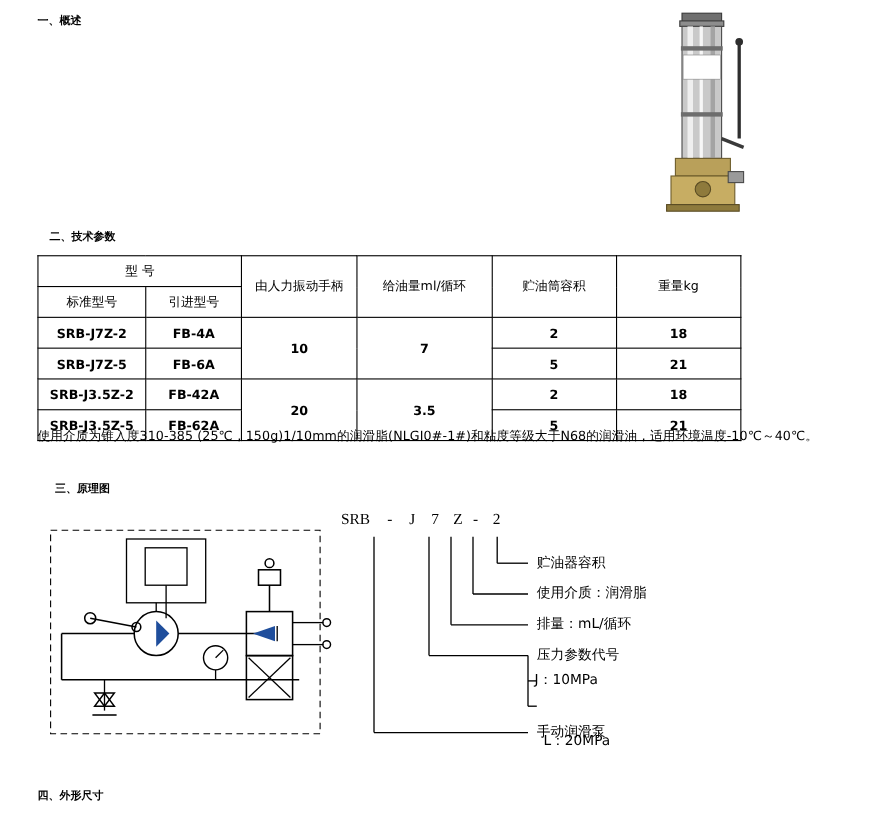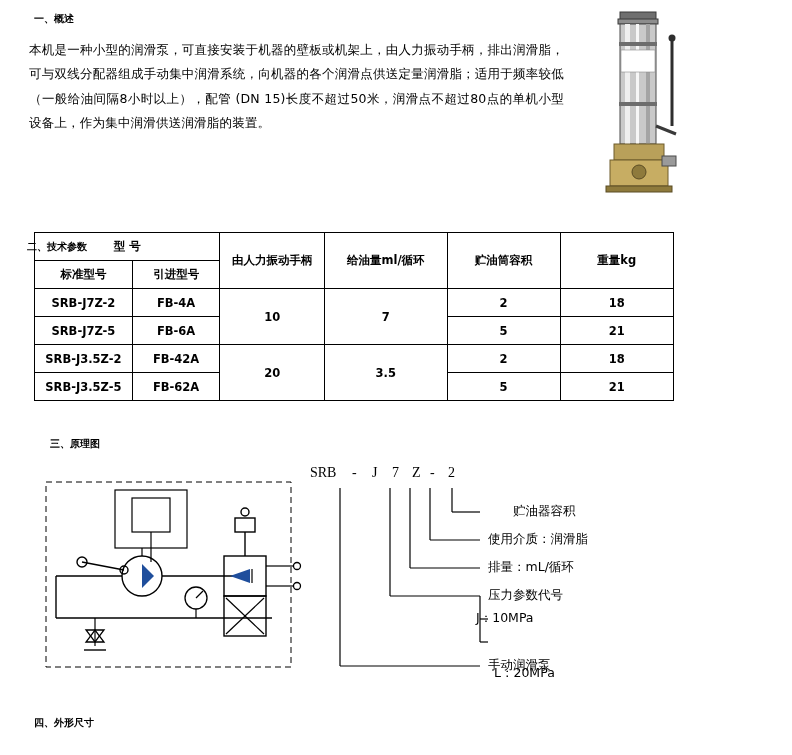--- a/index.html
+++ b/index.html
@@ -28,35 +28,35 @@
   }
 
   
   #sec1-title{left:34px;top:12px;}
   #sec1-body{left:29px;top:38px;width:535px;}
 
   
   #pump{position:absolute;left:592px;top:6px;width:110px;height:190px;}
 
   
-  #sec2-title{left:27px;top:208px;margin-top:32px;}
+  #sec2-title{left:45px;top:208px;}
   table.spec{
     position:absolute;left:34px;top:232px;
     border-collapse:collapse;
     font-size:11.5px;
     width:640px;
   }
   table.spec td,table.spec th{
     border:1px solid #000;
     text-align:center;
     font-weight:bold;
     height:27px;
     padding:0 4px;
   }
-  table.spec th{font-weight:bold;}
+  table.spec th{font-weight:normal;}
   #spec-note{
     position:absolute;left:34px;top:389px;
     font-size:11.5px;
     letter-spacing:0.1px;
   }
 
   
   #sec3-title{left:50px;top:437px;}
 
   #diagram-wrap{position:absolute;left:20px;top:470px;width:760px;height:220px;}
@@ -76,21 +76,20 @@
 
   
   #sec4-title{left:34px;top:716px;text-align:center;}
 </style>
 </head>
 <body>
 
 <div class="page">
 
   <h2 class="section" id="sec1-title">一、概述</h2>
-  <div class="para" id="sec1-body">本机是一种小型的润滑泵，可直接安装于机器的壁板或机架上，由人力振动手柄，排出润滑脂，可与双线分配器组成手动集中润滑系统，向机器的各个润滑点供送定量润滑脂；适用于频率较低（一般给油间隔8小时以上），配管 (DN 15)长度不超过50米，润滑点不超过80点的单机小型设备上，作为集中润滑供送润滑脂的装置。</div>
 
   <svg id="pump" viewBox="0 0 110 190">
 
     <rect x="28" y="6" width="36" height="8" fill="#6f6f6f" stroke="#3a3a3a" stroke-width="1"></rect>
     <rect x="26" y="13" width="40" height="5" fill="#8d8d8d" stroke="#3a3a3a" stroke-width="1"></rect>
 
     <rect x="28" y="18" width="36" height="120" fill="#c9c9c9" stroke="#4a4a4a" stroke-width="1"></rect>
     <rect x="33" y="18" width="5" height="120" fill="#efefef"></rect>
     <rect x="44" y="18" width="3" height="120" fill="#f7f7f7"></rect>
     <rect x="54" y="18" width="4" height="120" fill="#a4a4a4"></rect>
@@ -151,20 +150,21 @@
       </tr>
       <tr>
         <td>SRB-J3.5Z-5</td>
         <td>FB-62A</td>
         <td>5</td>
         <td>21</td>
       </tr>
     </tbody>
   </table>
 
+  <div id="spec-note">使用介质为锥入度310-385 (25℃，150g)1/10mm的润滑脂(NLGI0#-1#)和粘度等级大于N68的润滑油，适用环境温度-10℃～40℃。</div>
 
   <h2 class="section" id="sec3-title">三、原理图</h2>
 
   <div id="diagram-wrap">
     
     <svg width="760" height="220" viewBox="0 0 760 220">
 
       <rect x="26" y="12" width="245" height="185" fill="none" stroke="#000" stroke-width="1" stroke-dasharray="6,4"></rect>
 
       <rect x="95" y="20" width="72" height="58" fill="none" stroke="#000" stroke-width="1.2"></rect>
@@ -231,24 +231,24 @@
     
     <div class="modelchar" style="left:290px;top:-5px;">SRB</div>
     <div class="modelchar" style="left:332px;top:-5px;">-</div>
     <div class="modelchar" style="left:352px;top:-5px;">J</div>
     <div class="modelchar" style="left:372px;top:-5px;">7</div>
     <div class="modelchar" style="left:392px;top:-5px;">Z</div>
     <div class="modelchar" style="left:410px;top:-5px;">-</div>
     <div class="modelchar" style="left:428px;top:-5px;">2</div>
 
     
-    <div class="codeline" style="left:493px;top:33px;text-align:center;">贮油器容积</div>
+    <div class="codeline" style="left:468px;top:33px;text-align:center;">贮油器容积</div>
     <div class="codeline" style="left:468px;top:61px;">使用介质：润滑脂</div>
     <div class="codeline" style="left:468px;top:89px;">排量：mL/循环</div>
     <div class="codeline" style="left:468px;top:117px;">压力参数代号</div>
-    <div class="codeline" style="left:456px;top:140px;">J：10MPa</div>
+    <div class="codeline" style="left:466px;top:140px;">J：10MPa</div>
     <div class="codeline" style="left:474px;top:163px;margin-top:32px;">L：20MPa</div>
     <div class="codeline" style="left:468px;top:187px;font-family:Liberation Mono, monospace;">手动润滑泵</div>
   </div>
 
   <h2 class="section" id="sec4-title">四、外形尺寸</h2>
 
 </div>
 
 </body></html>

